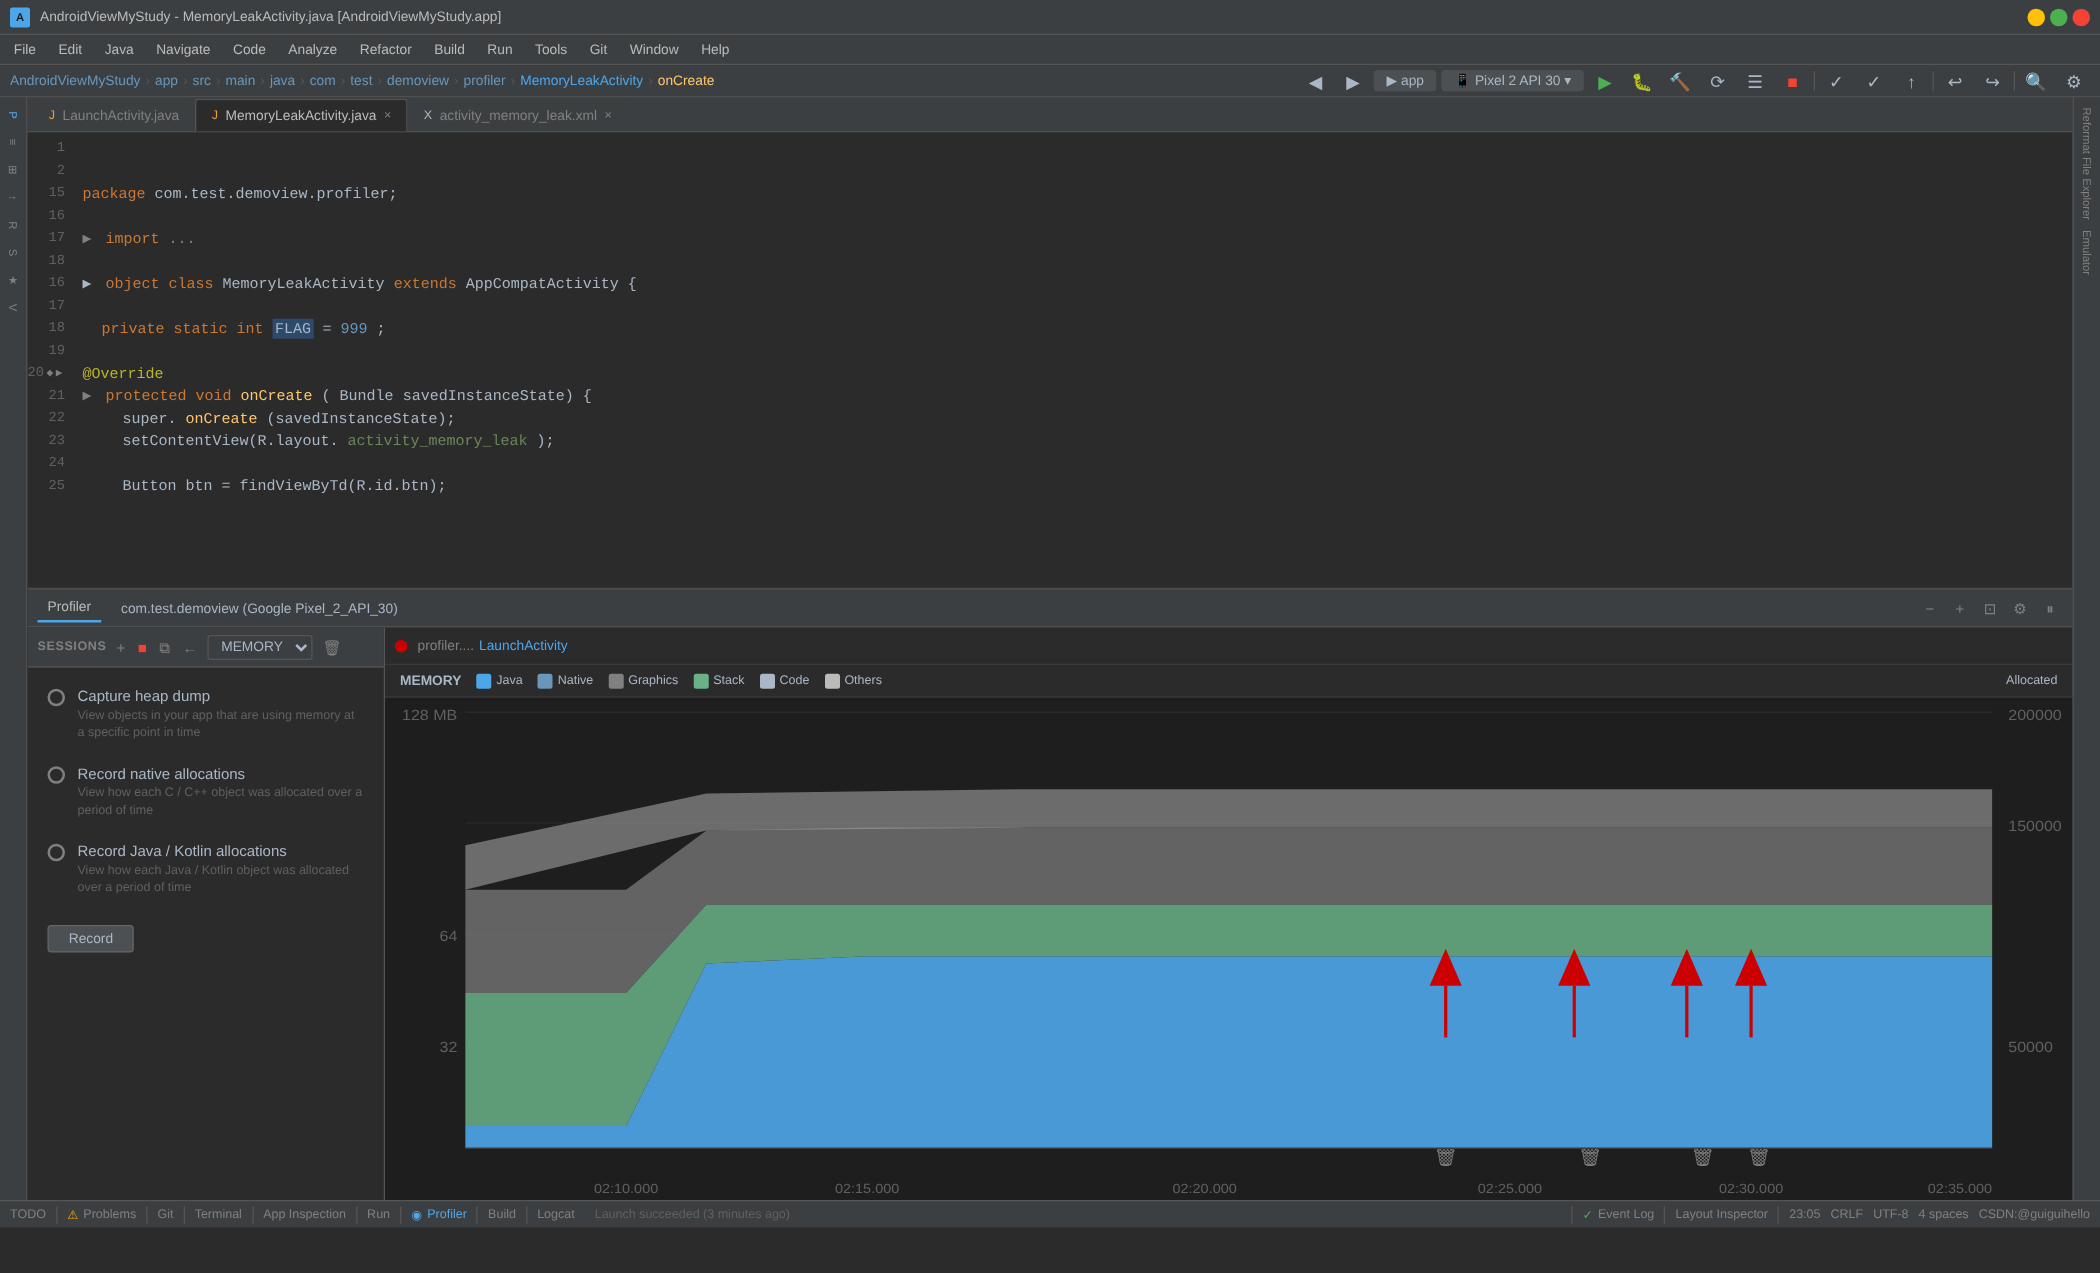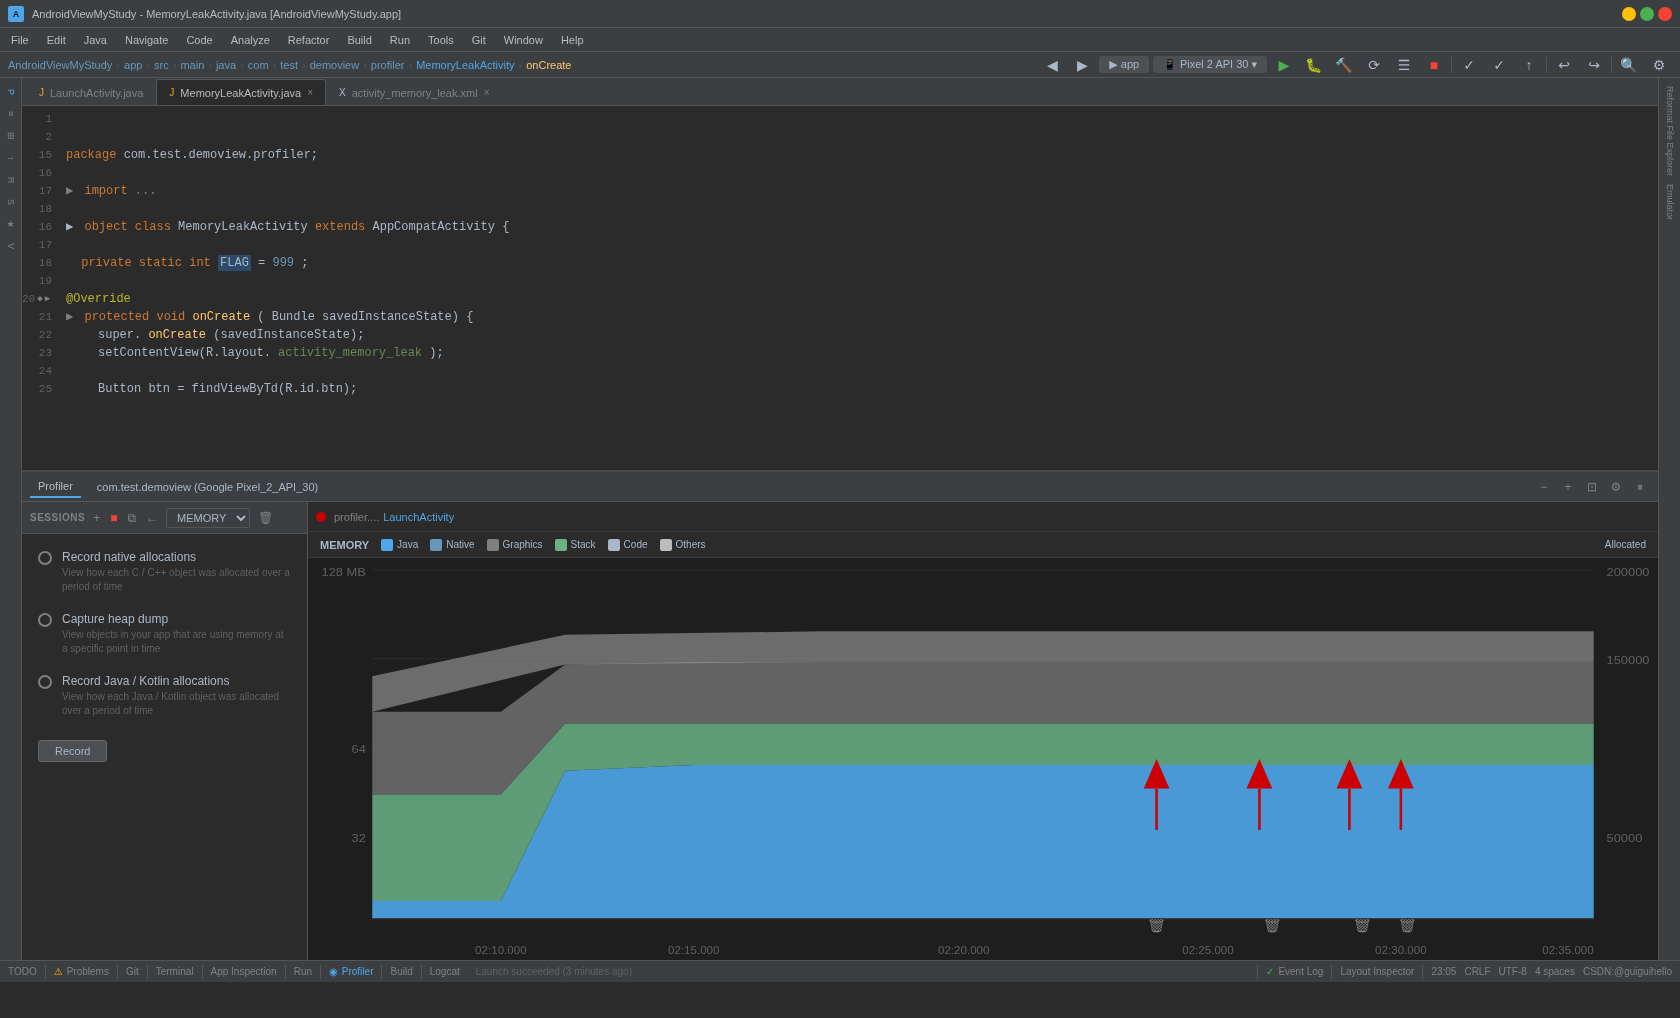--- a/index.html
+++ b/index.html
@@ -751,29 +751,29 @@
               <option>MEMORY</option>
             </select>
             <button class="sessions-ctrl">🗑</button>
           </div>
 
 
           <div class="actions-area">
             <div class="action-item">
               <div class="radio-btn"></div>
               <div class="action-text">
-                <div class="action-title">Record native allocations</div>
-                <div class="action-desc">View how each C / C++ object was allocated over a period of time</div>
+                <div class="action-title">Capture heap dump</div>
+                <div class="action-desc">View objects in your app that are using memory at a specific point in time</div>
               </div>
             </div>
             <div class="action-item">
               <div class="radio-btn"></div>
               <div class="action-text">
-                <div class="action-title">Capture heap dump</div>
-                <div class="action-desc">View objects in your app that are using memory at a specific point in time</div>
+                <div class="action-title">Record native allocations</div>
+                <div class="action-desc">View how each C / C++ object was allocated over a period of time</div>
               </div>
             </div>
             <div class="action-item">
               <div class="radio-btn"></div>
               <div class="action-text">
                 <div class="action-title">Record Java / Kotlin allocations</div>
                 <div class="action-desc">View how each Java / Kotlin object was allocated over a period of time</div>
               </div>
             </div>
             <button class="record-btn">Record</button>

